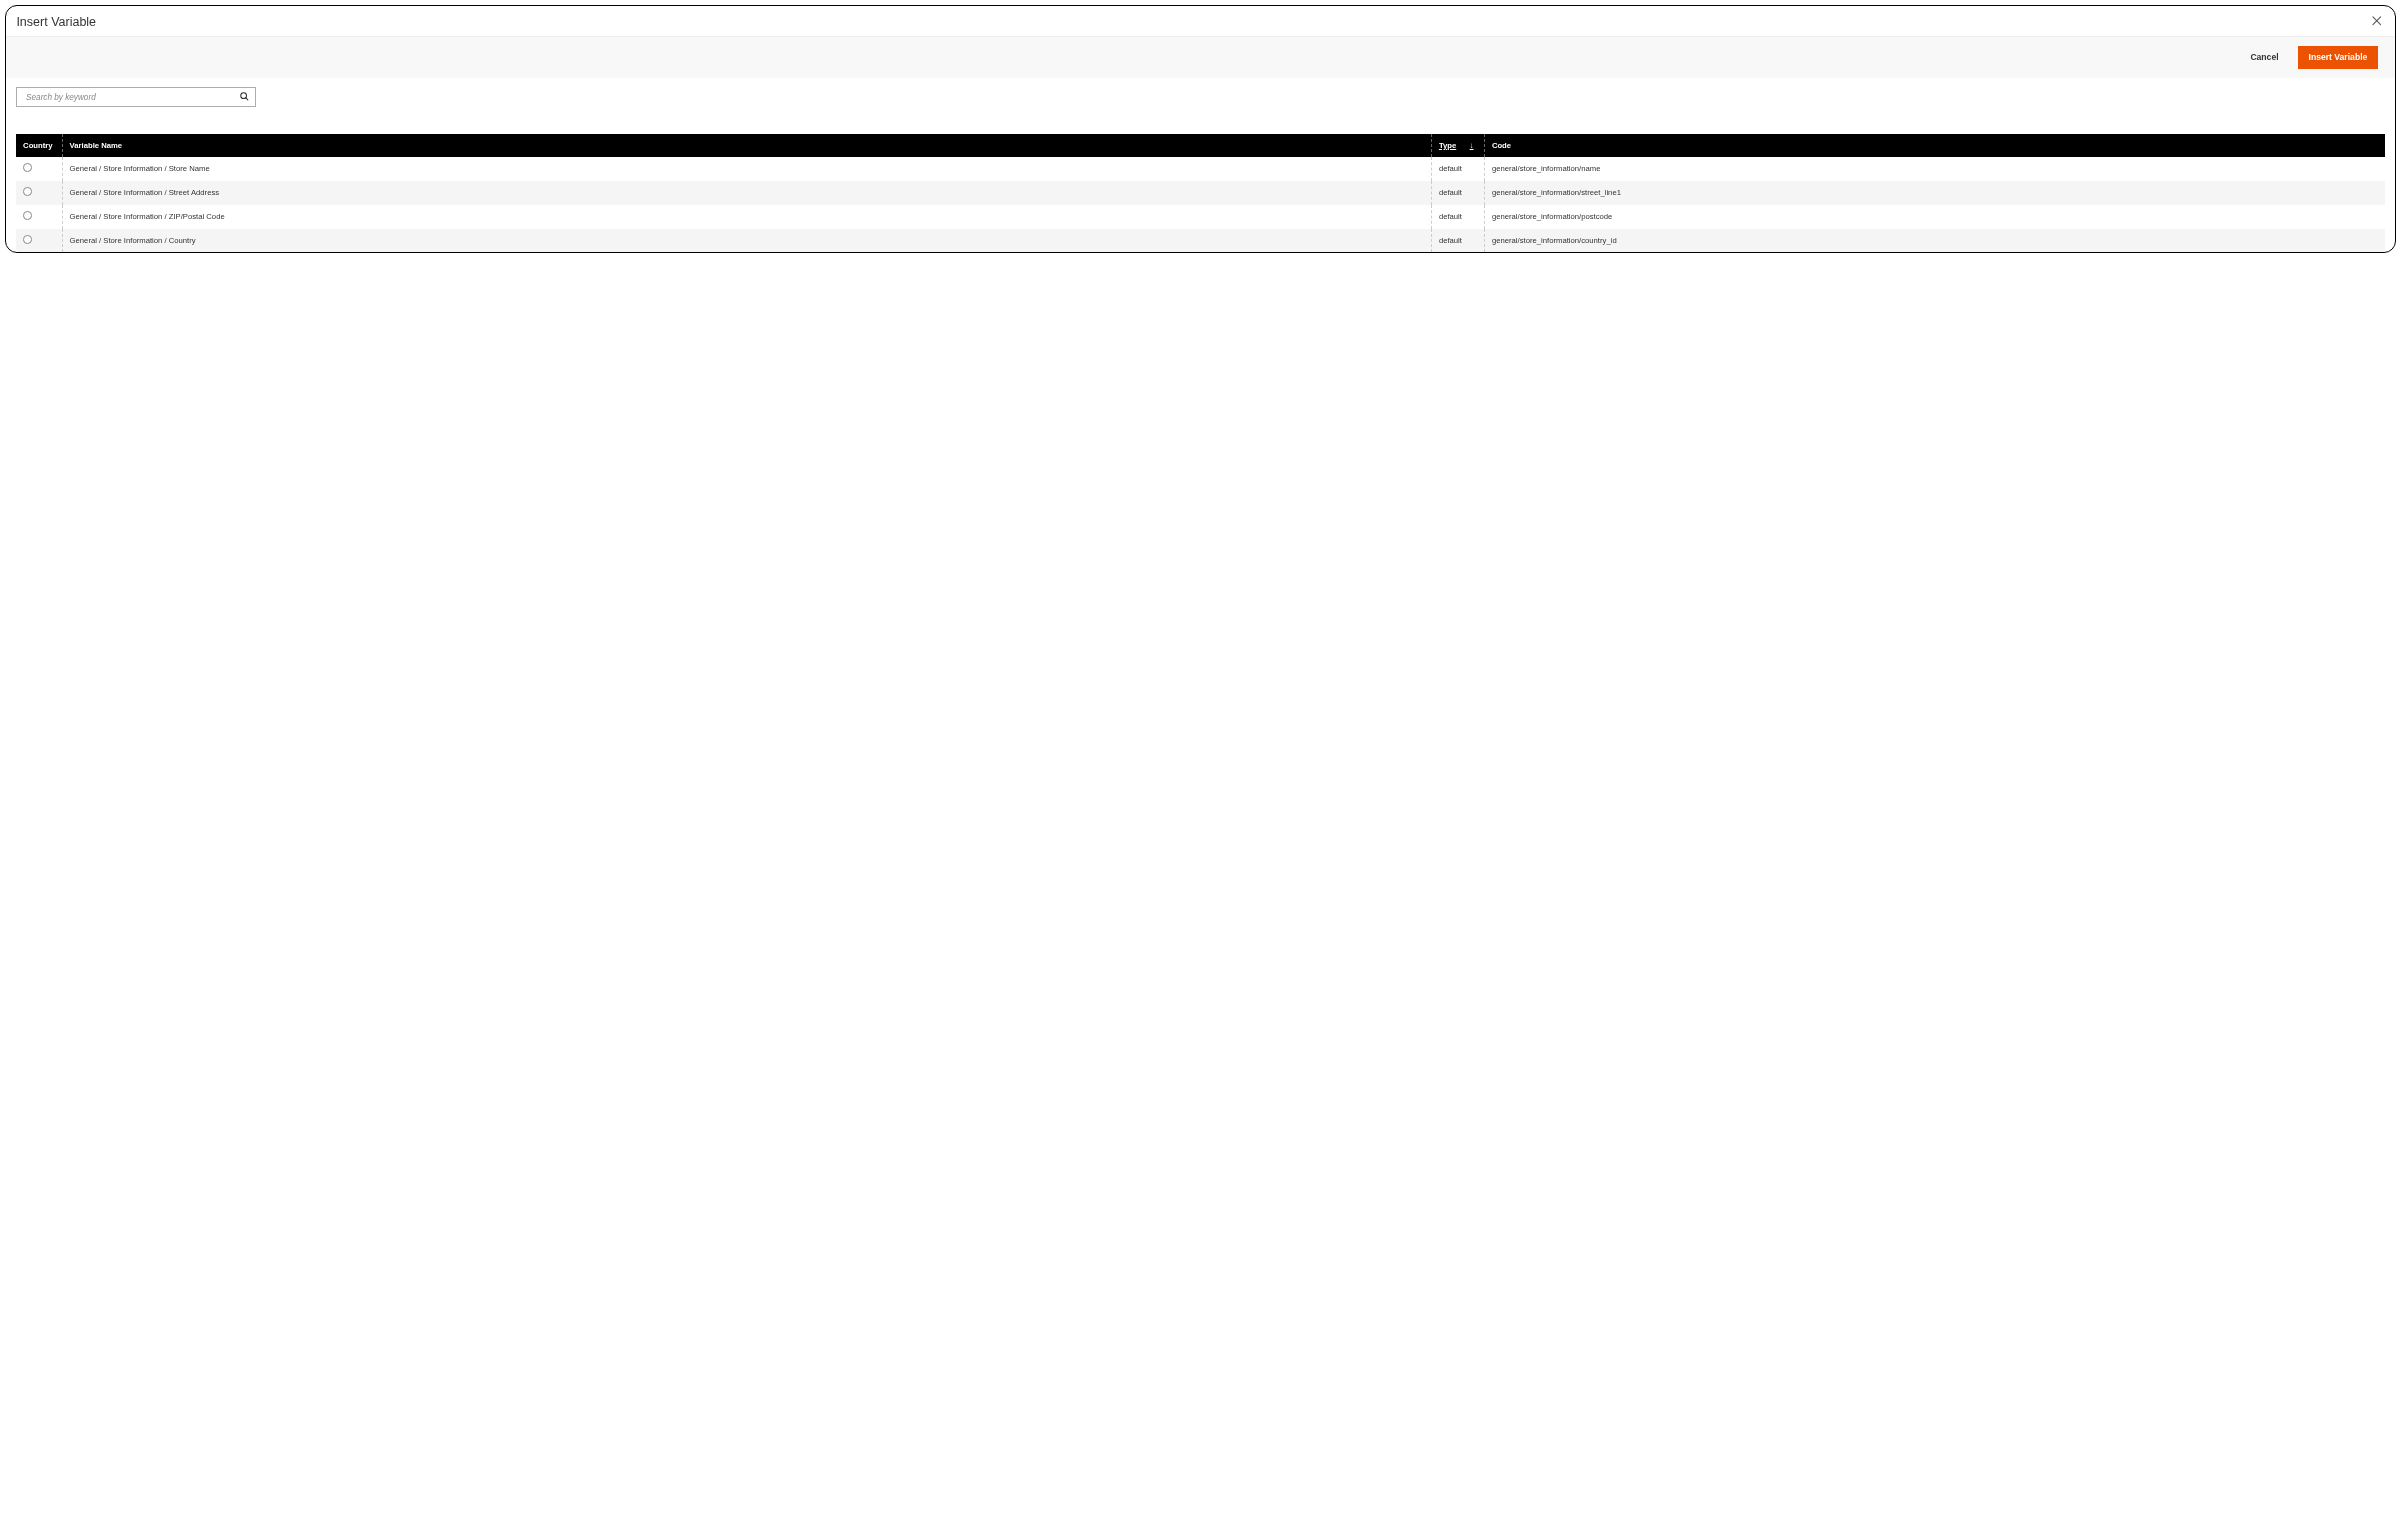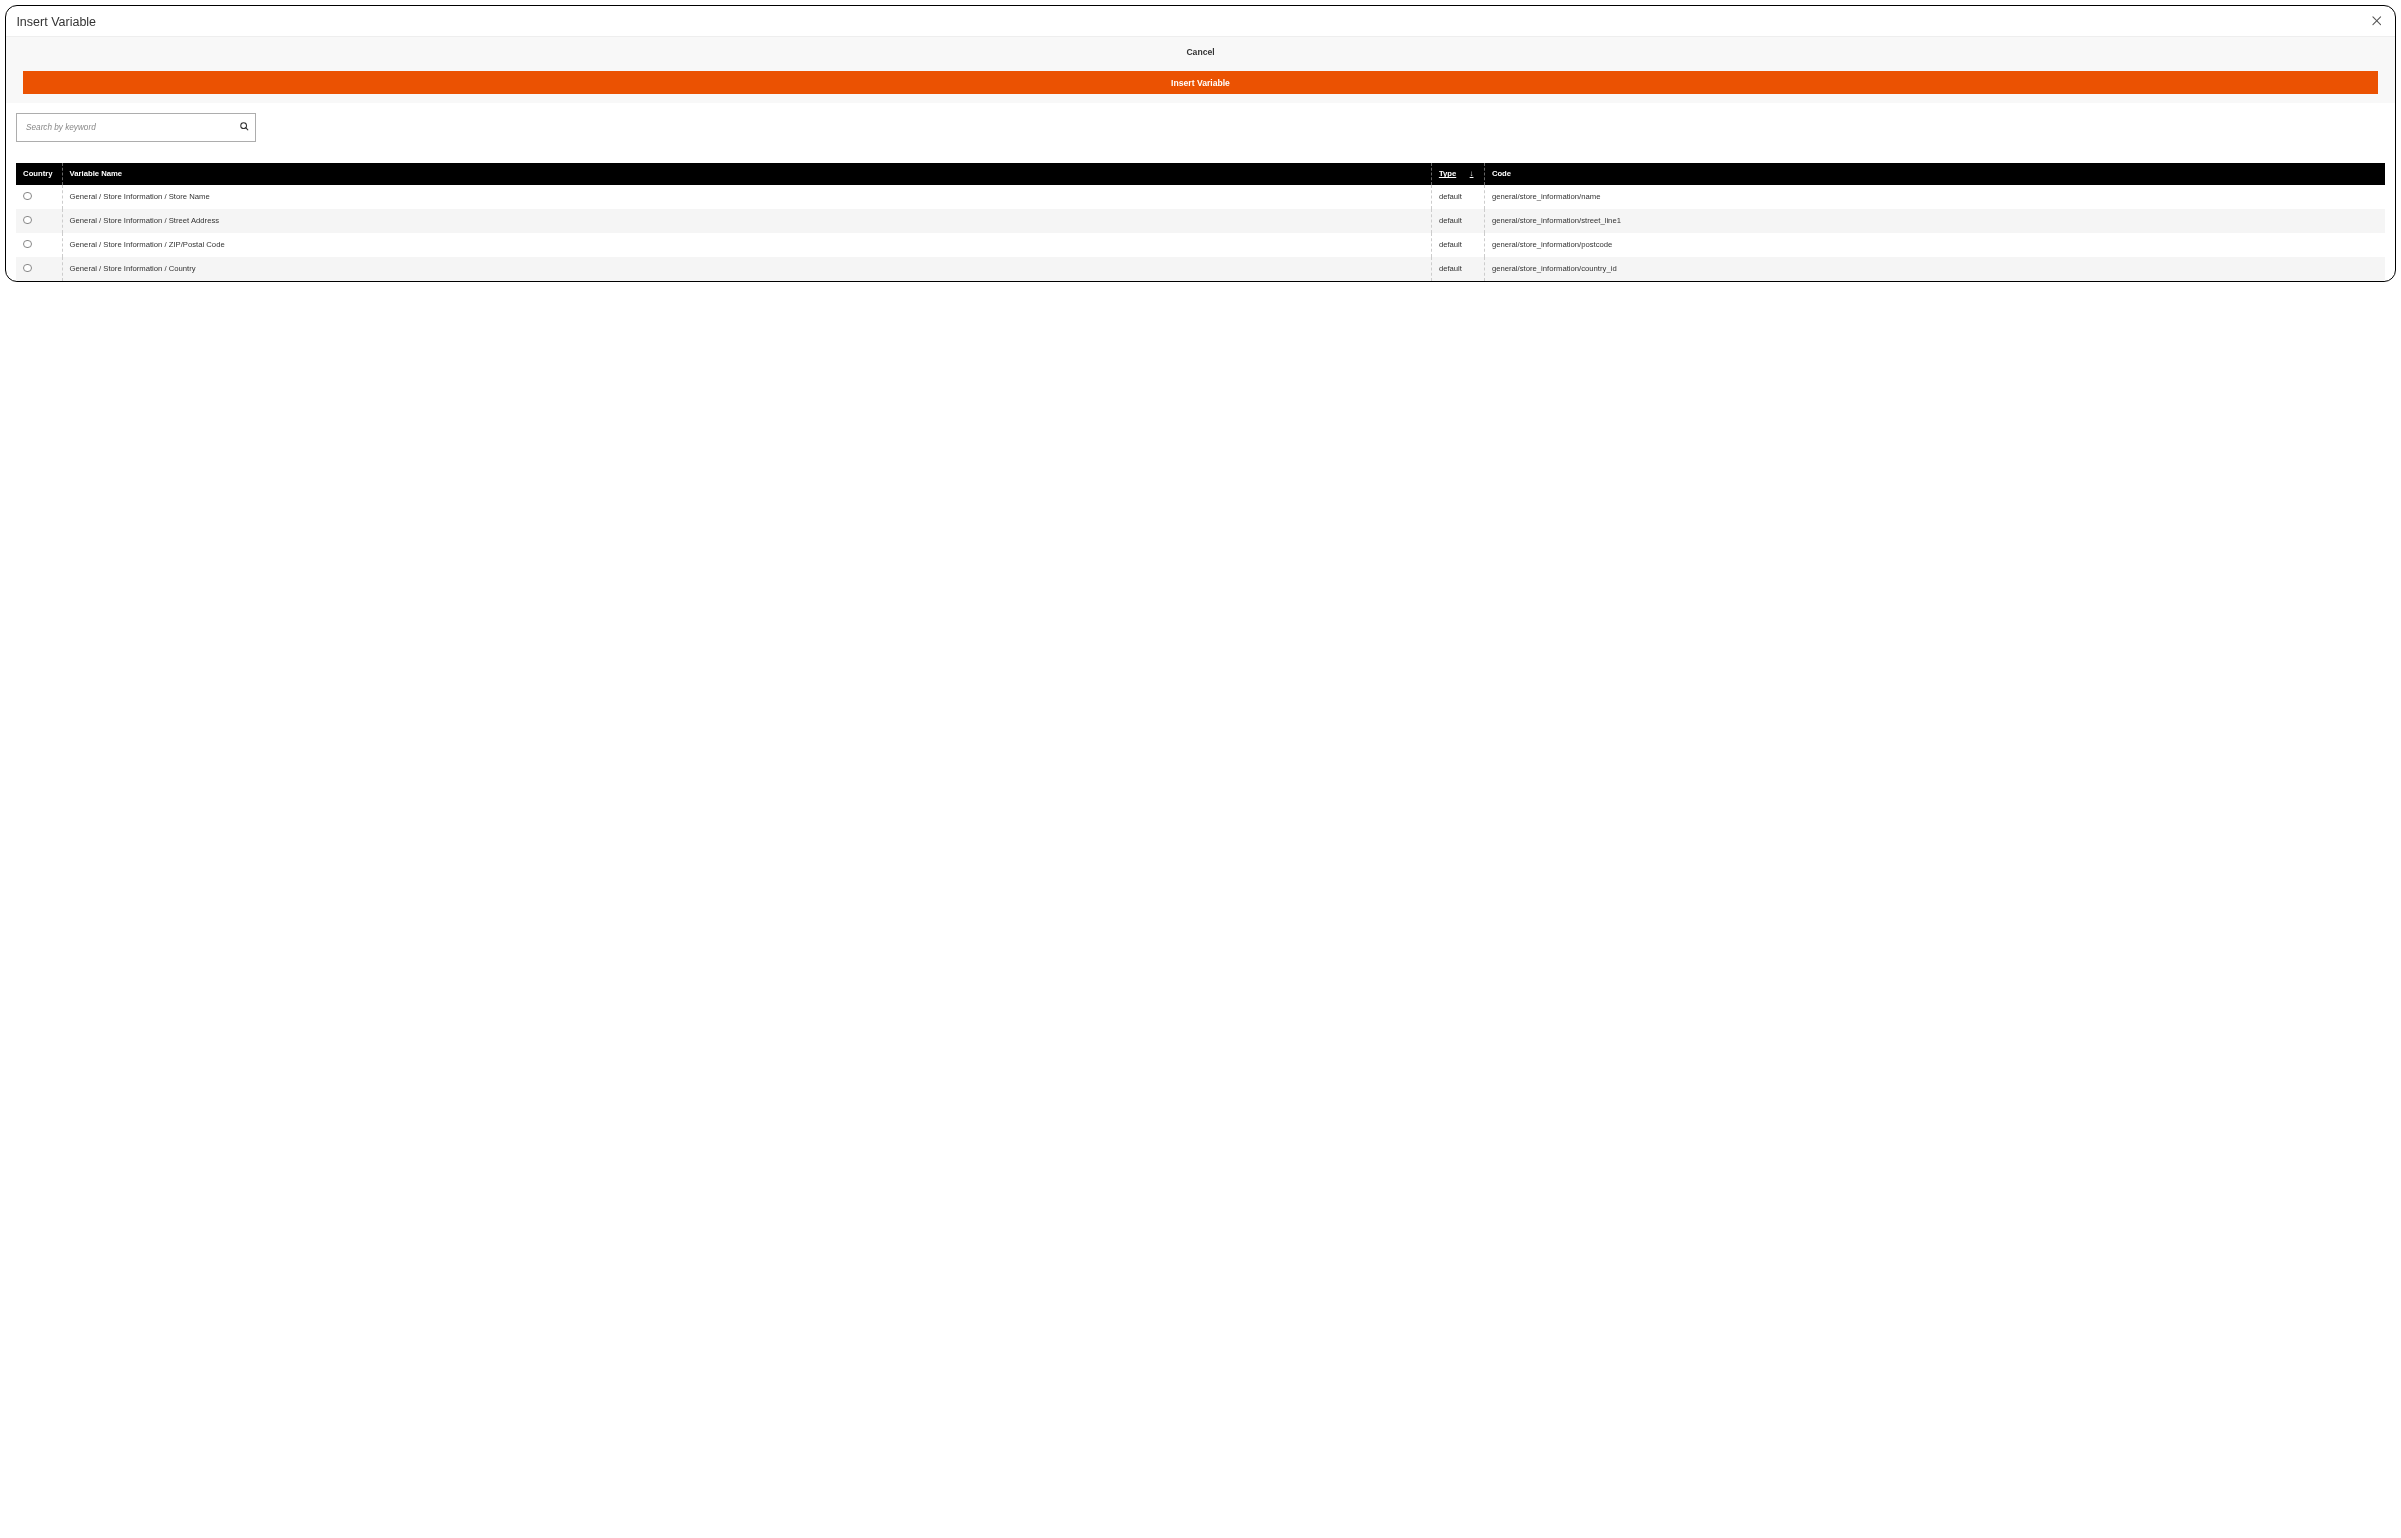--- a/index.html
+++ b/index.html
@@ -38,21 +38,20 @@
     align-items: center;
   }
   .close-btn svg { width: 11.5px; height: 11.5px; }
   .action-bar {
     background: #f8f8f8;
     border-top: 0.5px solid #eee;
     display: flex;
     justify-content: flex-end;
     gap: 13.4px;
     padding: 8.6px 17.3px;
-    flex-direction: column;
   }
   .btn-cancel {
     background: none;
     border: none;
     font-size: 8.6px;
     font-weight: 600;
     color: #333;
     cursor: pointer;
   }
   .btn-primary {
@@ -66,23 +65,23 @@
   }
   .content {
     padding: 9.6px 10.6px 0 10.6px;
   }
   .search-wrap {
     display: inline-flex;
     align-items: center;
     border: 0.5px solid #adadad;
     background: #fff;
     width: 240px;
-    height: 29px;
+    height: 20px;
     padding: 0 3.8px 0 6.7px;
-    margin-bottom: 21px;
+    margin-bottom: 27px;
   }
   .search-input {
     flex: 1;
     border: none;
     outline: none;
     font-size: 8.2px;
     font-style: italic;
     color: #333;
     background: transparent;
   }

